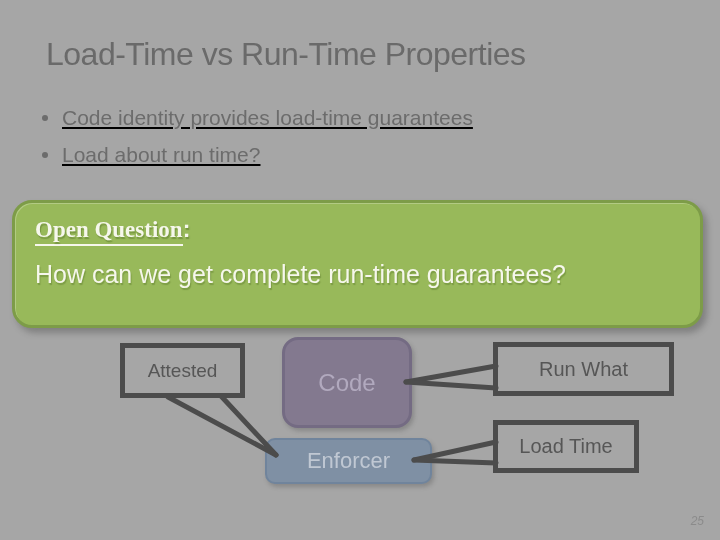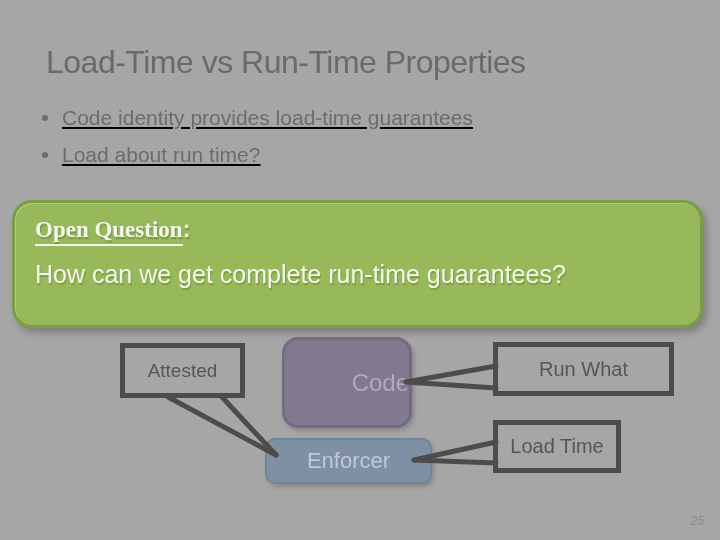--- a/index.html
+++ b/index.html
@@ -10,21 +10,21 @@
     width: 720px;
     height: 540px;
     background: var(--slide-bg, #a6a6a6);
     overflow: hidden;
   }
   .slide * { box-sizing: border-box; }
 
   .title {
     position: absolute;
     left: 46px;
-    top: 44px;
+    top: 36px;
     margin: 0;
     font-size: 32px;
     font-weight: normal;
     color: var(--title-color, #6a6a6a);
     letter-spacing: -0.5px;
     white-space: nowrap;
   }
 
   .bullets {
     position: absolute;
@@ -94,21 +94,20 @@
     left: 282px;
     top: 337px;
     width: 130px;
     height: 91px;
     background: var(--code-fill, #83798f);
     border: 3px solid var(--code-border, #746b83);
     border-radius: 16px;
     box-shadow: 2px 3px 4px rgba(70,70,70,0.3);
     color: var(--code-text, #b1a9be);
     font-size: 24px;
-    justify-content: flex-end;
   }
   .enforcer-box {
     left: 265px;
     top: 438px;
     width: 167px;
     height: 46px;
     background: var(--enforcer-fill, #7f90a4);
     border: 2px solid var(--enforcer-border, #70849c);
     border-radius: 10px;
     box-shadow: 2px 3px 4px rgba(70,70,70,0.3);
@@ -122,21 +121,21 @@
     align-items: center;
     justify-content: center;
     border: 5px solid var(--callout-border, #4c4c4c);
     background: transparent;
     color: var(--callout-text, #565656);
     font-size: 20px;
     white-space: nowrap;
   }
   .callout.attested  { left: 100px; top: 343px; width: 125px; height: 55px; font-size: 19px; margin-left: 20px; }
   .callout.run-time  { left: 493px; top: 342px; width: 181px; height: 54px; }
-  .callout.load-time { left: 493px; top: 420px; width: 128px; height: 53px; }
+  .callout.load-time { left: 493px; top: 420px; width: 146px; height: 53px; }
 
   .connectors {
     position: absolute;
     left: 0;
     top: 0;
     pointer-events: none;
   }
   .connectors line {
     stroke: var(--callout-border, #4c4c4c);
     stroke-width: 5;

